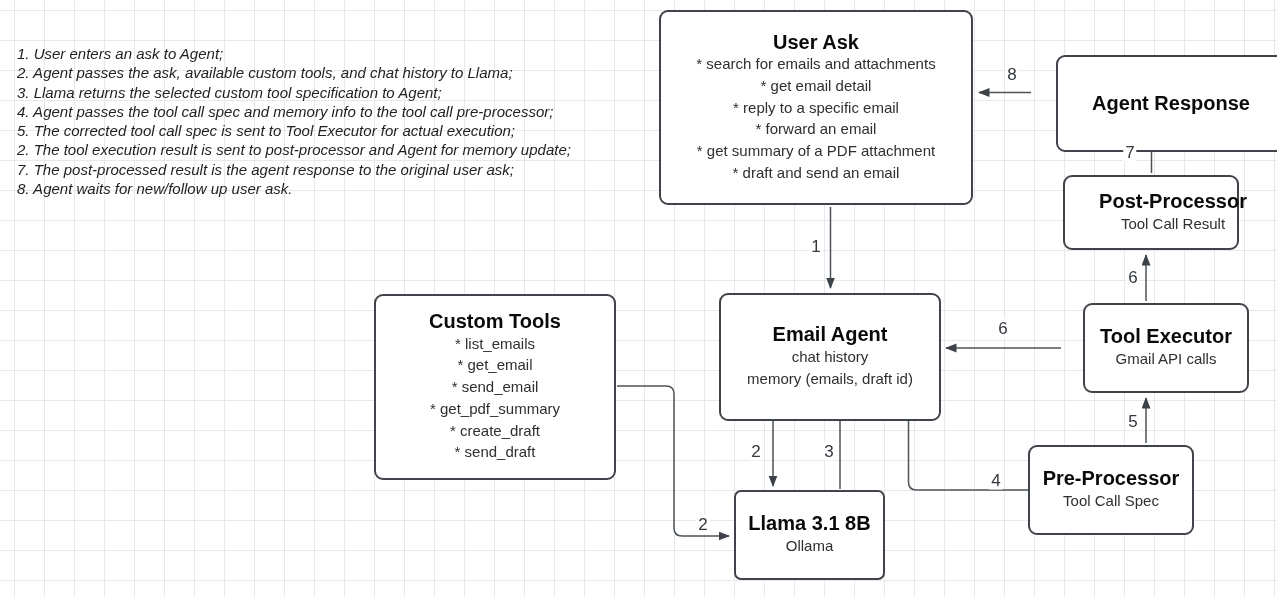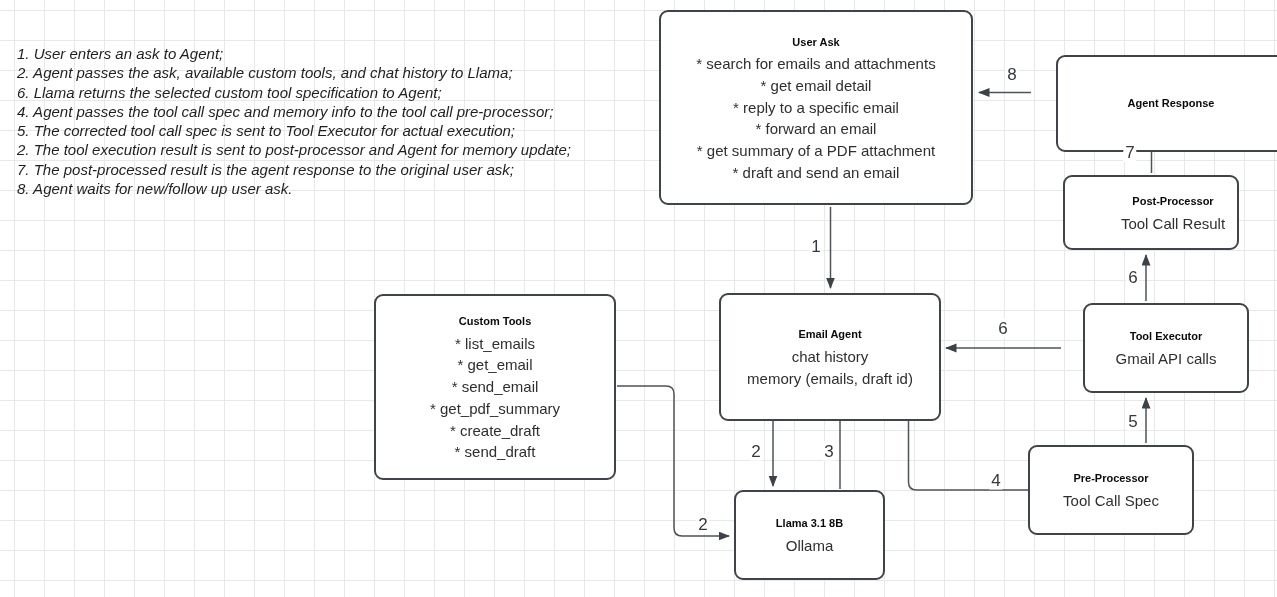--- a/index.html
+++ b/index.html
@@ -24,46 +24,46 @@
   .node{
     position:absolute;box-sizing:border-box;
     background:#ffffff;
     border:2px solid #3f444a;
     border-radius:9px;
     display:flex;flex-direction:column;align-items:center;justify-content:center;
     text-align:center;
     font-size:15px;line-height:21.7px;color:#2f2f2f;
     white-space:nowrap;
   }
-  .node .title{font-weight:bold;font-size:11px;color:#0a0a0a;}
+  .node .title{font-weight:bold;font-size:20px;color:#0a0a0a;}
   .edges{position:absolute;left:0;top:0;pointer-events:none;}
   .edge-label{
     position:absolute;transform:translate(-50%,-50%);
     background:#ffffff;padding:0 2px;
     font-size:17px;color:#33383e;line-height:19px;
   }
   
   #user-ask      {left:659px;top:10px;  width:314px;height:195px;}
   #agent-response{left:1056px;top:55px; width:230px;height:97px;text-align:center;}
   #post-processor{left:1063px;top:175px;width:176px;height:75px;padding-left:44px;}
   #tool-executor {left:1063px;top:303px;width:166px;height:90px;margin-left:20px;}
   #pre-processor {left:1028px;top:445px;width:166px;height:90px;}
   #email-agent   {left:719px;top:293px; width:222px;height:128px;}
   #custom-tools  {left:374px;top:294px; width:242px;height:186px;}
-  #llama         {left:734px;top:490px; width:151px;height:90px;}
+  #llama         {left:734px;top:490px; width:151px;height:90px;border-radius:7px;}
 </style>
 </head>
 <body>
 
 <div class="canvas">
 
   <div class="notes">
     <div>1. User enters an ask to Agent;</div>
     <div>2. Agent passes the ask, available custom tools, and chat history to Llama;</div>
-    <div>6. Llama returns the selected custom tool specification to Agent;</div>
+    <div>3. Llama returns the selected custom tool specification to Agent;</div>
     <div>4. Agent passes the tool call spec and memory info to the tool call pre-processor;</div>
     <div>5. The corrected tool call spec is sent to Tool Executor for actual execution;</div>
     <div>2. The tool execution result is sent to post-processor and Agent for memory update;</div>
     <div>7. The post-processed result is the agent response to the original user ask;</div>
     <div>8. Agent waits for new/follow up user ask.</div>
   </div>
 
   <svg class="edges" width="1277" height="597" viewBox="0 0 1277 597">
     <defs>
       <marker id="ah" markerWidth="13" markerHeight="10" refX="10.5" refY="4.5" orient="auto" markerUnits="userSpaceOnUse">

